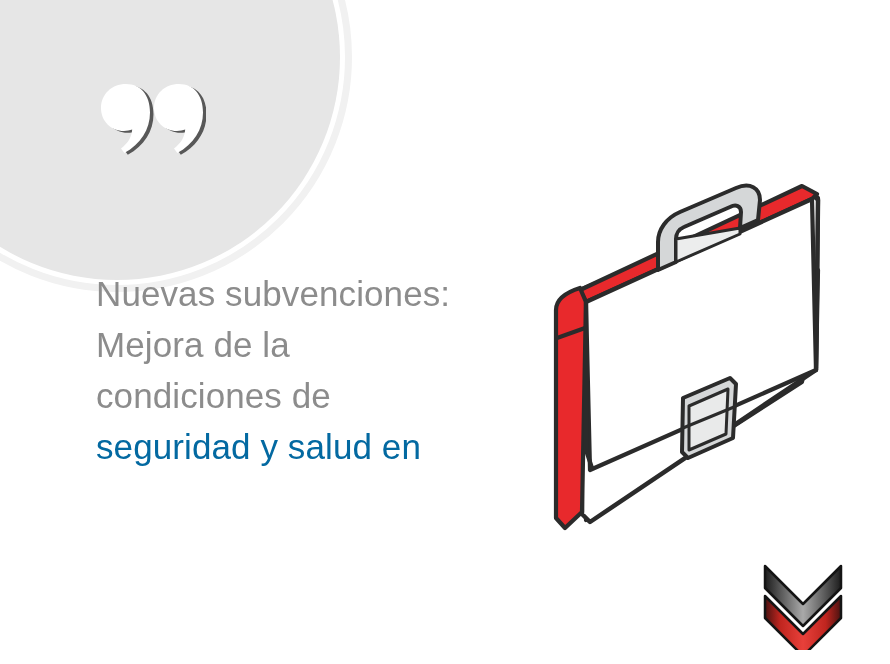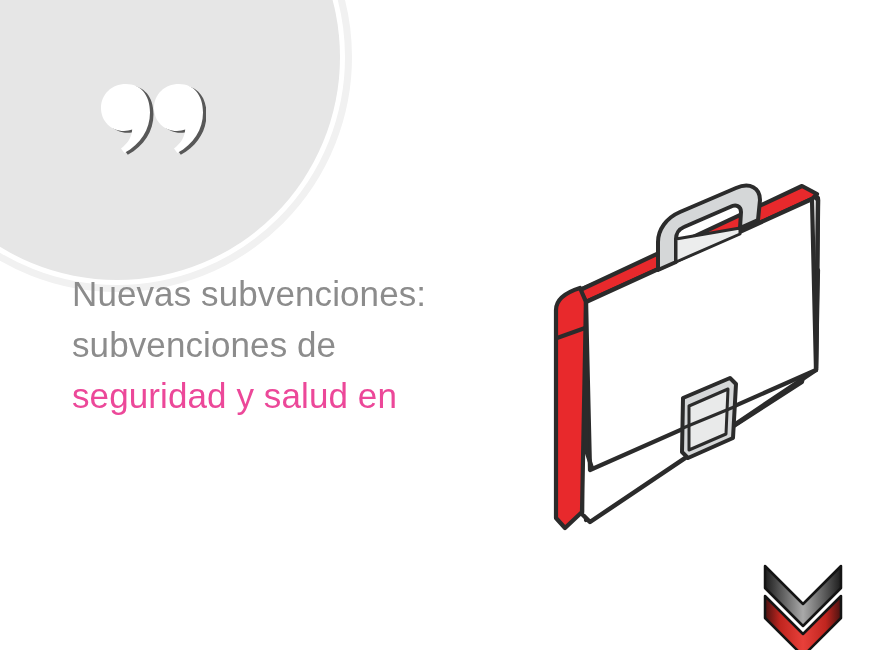--- a/index.html
+++ b/index.html
@@ -67,23 +67,23 @@
     font-size: 35px;
     line-height: 51px;
     font-weight: 400;
     letter-spacing: 0.1px;
     color: #8c8c8c;
   }
   .headline .lead {
     color: #8c8c8c;
   }
   .headline .accent {
-    color: #ec4899;
-  }
-  .headline .ln { display: block; white-space: nowrap; }
+    color: #0369a1;
+  }
+  .headline .ln { display: block; white-space: nowrap; margin-left: 24px; }
 
   
   .briefcase {
     position: absolute;
     left: 540px;
     top: 150px;
     width: 345px;
     height: 400px;
   }
   .briefcase svg { display: block; }
@@ -124,21 +124,22 @@
 
       <g fill="#ffffff">
         <use href="#qmark" x="0" y="0"></use>
         <use href="#qmark" x="53" y="0"></use>
       </g>
     </svg>
   </div>
 
   <div class="headline">
     <span class="ln lead">Nuevas subvenciones:</span>
-    <span class="ln lead">subvenciones de</span>
+    <span class="ln lead">Mejora de la</span>
+    <span class="ln lead">condiciones de</span>
     <span class="ln accent">seguridad y salud en</span>
   </div>
 
   <div class="briefcase">
     <svg width="345" height="400" viewBox="0 0 345 400" xmlns="http://www.w3.org/2000/svg">
       <g stroke="#2b2b2b" stroke-linejoin="round" stroke-linecap="round">
 
         <path d="M45,140 L272,42 L278,48 L276,218 L46,370 Z" fill="#ffffff" stroke-width="4.2"></path>
 
         <path d="M45,140 L45,360 L48,370 L262,232 L265,214 L272,44 Z" fill="#ffffff" stroke-width="4.2"></path>

